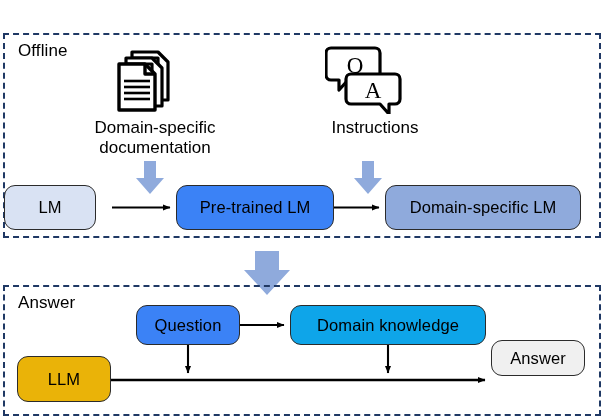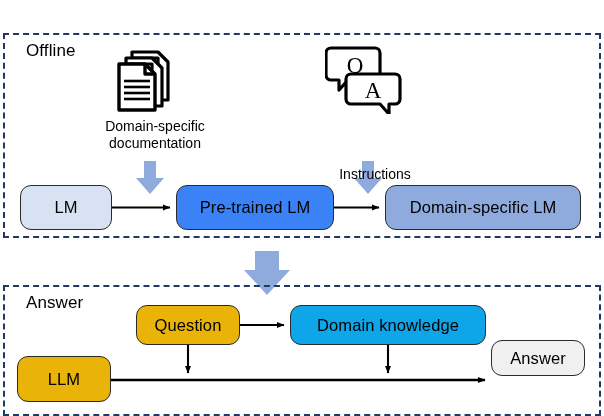--- a/index.html
+++ b/index.html
@@ -40,83 +40,82 @@
     width: 598px;
     height: 131px;
   }
 
   .panel-label {
     position: absolute;
     font-size: 17px;
     color: #000000;
     letter-spacing: 0.1px;
     white-space: nowrap;
-    margin-left: 8px;
   }
   #label-offline { left: 18px; top: 41px; }
   #label-online  { left: 18px; top: 293px; }
 
   
   .node {
     position: absolute;
     box-sizing: border-box;
     border: 1.6px solid #2b2b2b;
     border-radius: 11px;
     display: flex;
     align-items: center;
     justify-content: center;
     font-size: 16.5px;
     color: #000000;
     white-space: nowrap;
     letter-spacing: 0.1px;
   }
 
   #node-lm {
-    left: 20px; top: 185px; width: 92px; height: 45px;
+    left: 4px; top: 185px; width: 92px; height: 45px;
     background: #d9e2f3;
   }
   #node-pretrained {
     left: 176px; top: 185px; width: 158px; height: 45px;
     background: #3b82f6;
   }
   #node-domain-lm {
     left: 385px; top: 185px; width: 196px; height: 45px;
     background: #8faadc;
   }
   #node-llm {
     left: 17px; top: 356px; width: 94px; height: 46px;
     background: #eab308;
   }
   #node-question {
     left: 136px; top: 305px; width: 104px; height: 40px;
-    background: #eab308;
+    background: #3b82f6;
   }
   #node-knowledge {
     left: 290px; top: 305px; width: 196px; height: 40px;
     background: #0ea5e9;
   }
   #node-answer {
     left: 491px; top: 340px; width: 94px; height: 36px;
     background: #f0f0f0;
   }
 
   
   .caption {
     position: absolute;
-    font-size: 14px;
+    font-size: 17px;
     color: #000000;
     text-align: center;
     line-height: 1.18;
     white-space: pre-line;
   }
   #caption-docs {
     left: 55px; top: 118px; width: 200px;
   }
   #caption-instructions {
-    left: 290px; top: 118px; width: 170px; margin-top: 48px;
+    left: 290px; top: 118px; width: 170px;
   }
 
   .icon-wrap {
     position: absolute;
   }
   #icon-docs { left: 110px; top: 48px; width: 70px; height: 66px; }
   #icon-qa   { left: 325px; top: 42px; width: 78px; height: 72px; }
 </style>
 </head>
 <body>

